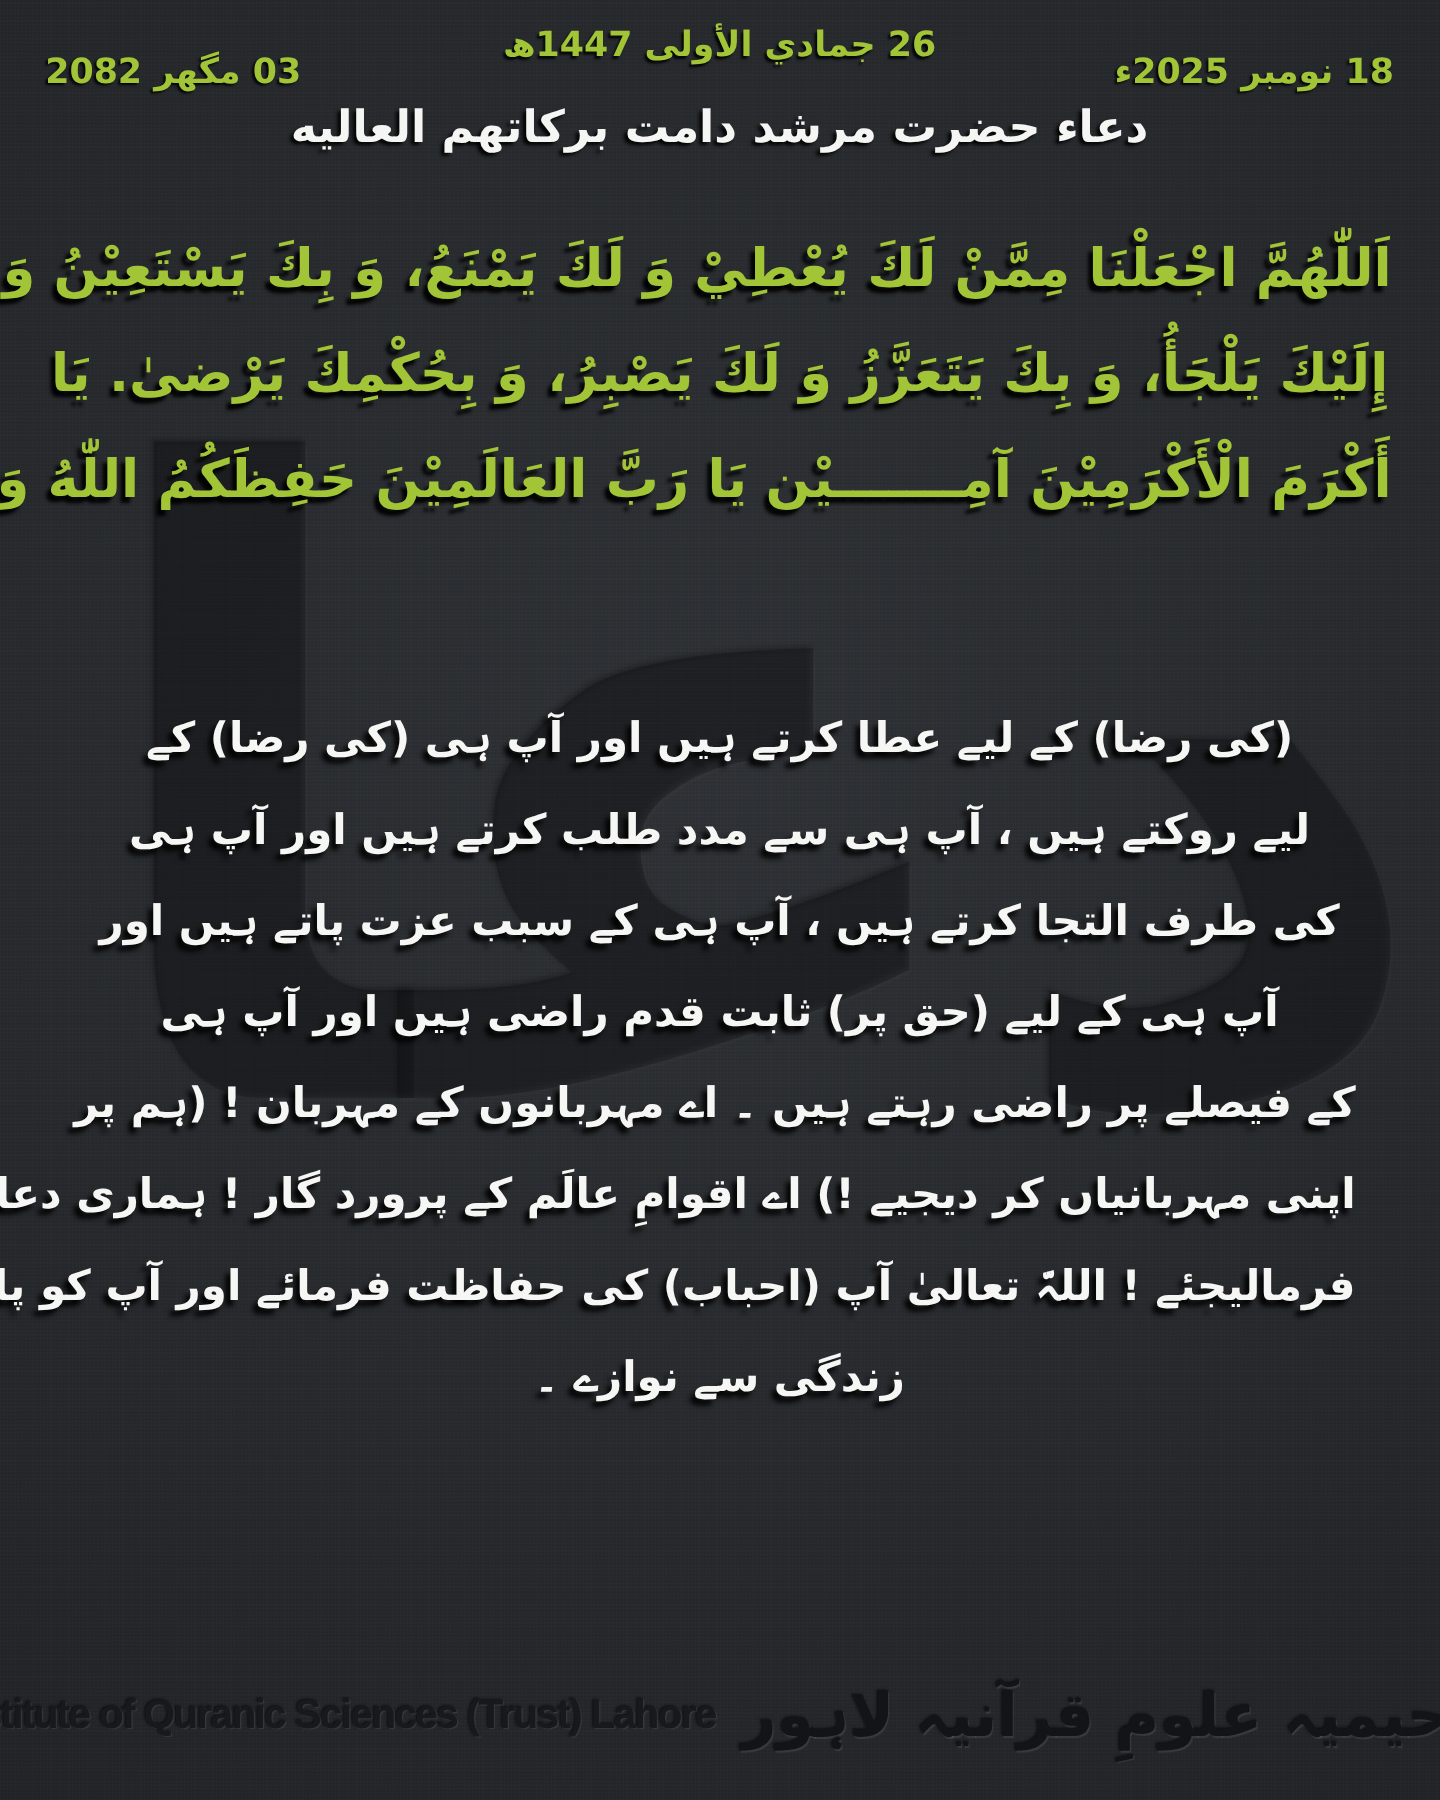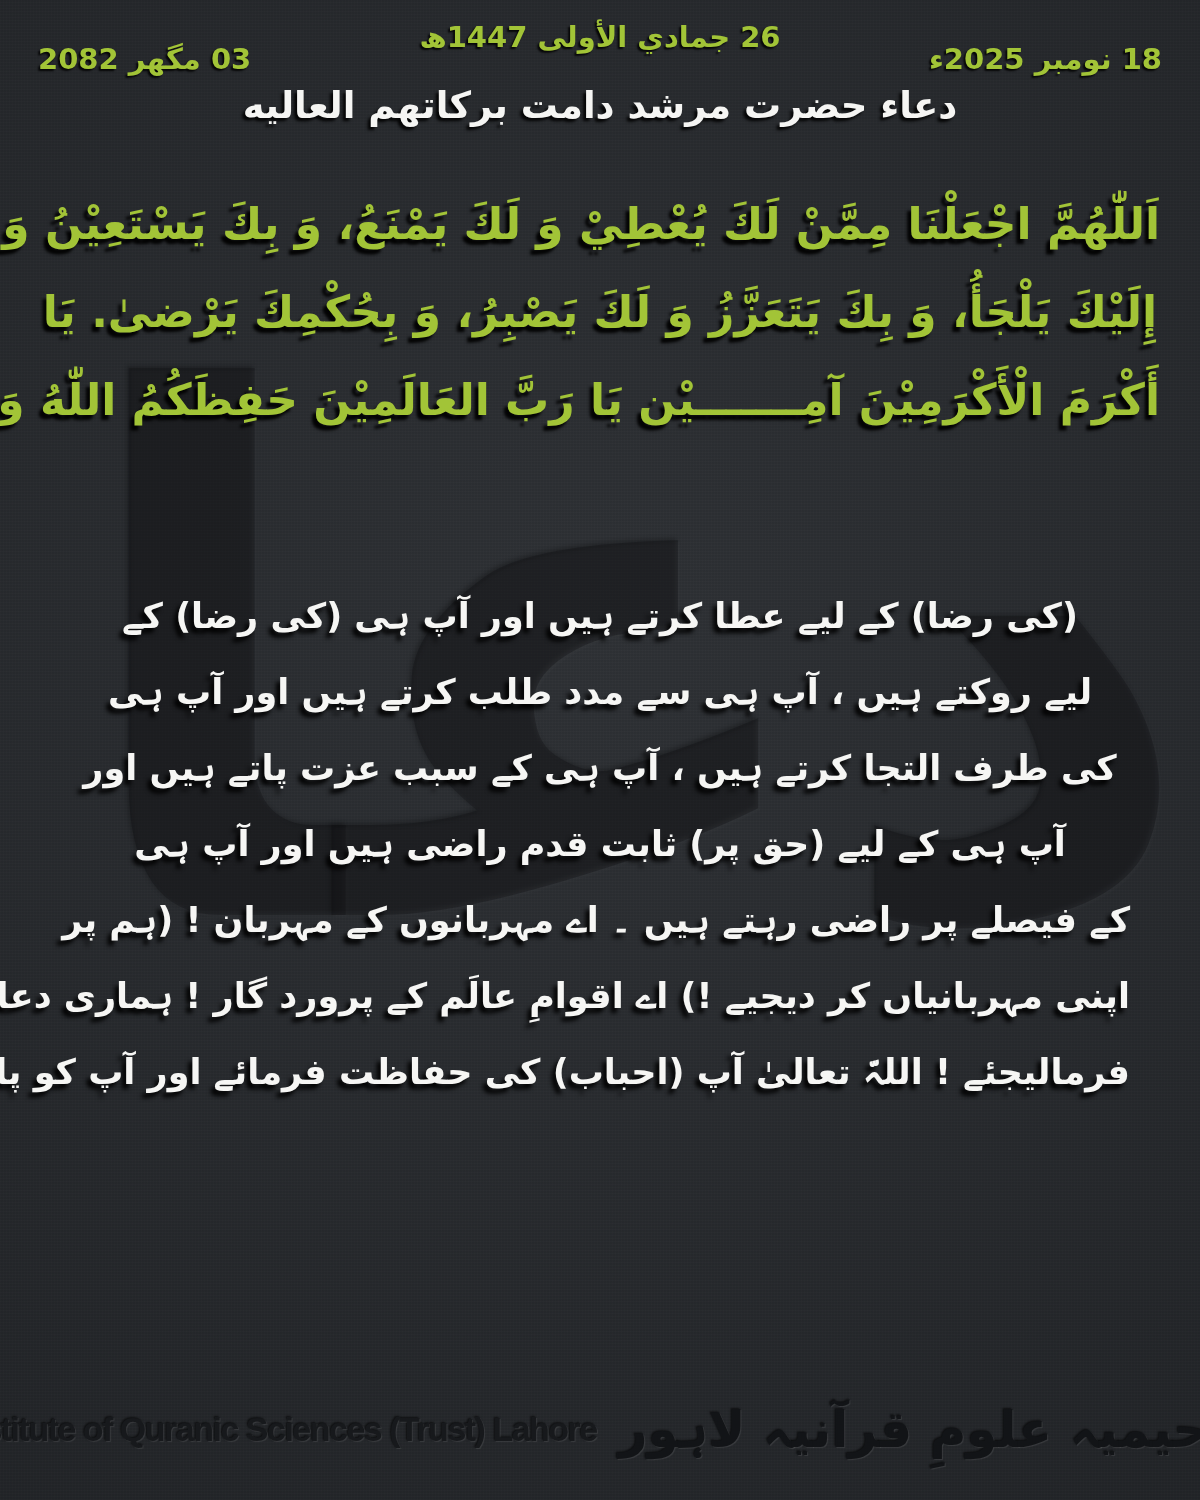--- a/index.html
+++ b/index.html
@@ -134,20 +134,21 @@
   </div>
 
   <div class="urdu-block">
     <div class="urdu-line">(کی رضا) کے لیے عطا کرتے ہیں اور آپ ہی (کی رضا) کے</div>
     <div class="urdu-line">لیے روکتے ہیں ، آپ ہی سے مدد طلب کرتے ہیں اور آپ ہی</div>
     <div class="urdu-line">کی طرف التجا کرتے ہیں ، آپ ہی کے سبب عزت پاتے ہیں اور</div>
     <div class="urdu-line">آپ ہی کے لیے (حق پر) ثابت قدم راضی ہیں اور آپ ہی</div>
     <div class="urdu-line">کے فیصلے پر راضی رہتے ہیں ۔ اے مہربانوں کے مہربان ! (ہم پر</div>
     <div class="urdu-line">اپنی مہربانیاں کر دیجیے !) اے اقوامِ عالَم کے پرورد گار ! ہماری دعائیں قبول</div>
     <div class="urdu-line">فرمالیجئے ! اللہّ تعالیٰ آپ (احباب) کی حفاظت فرمائے اور آپ کو پاکیزہ</div>
+    <div class="urdu-line">زندگی سے نوازے ۔</div>
   </div>
 
   <div class="footer">
     <div class="footer-en">Rahimia Institute of Quranic Sciences (Trust) Lahore</div>
     <div class="footer-callig">ادارۂ رحیمیہ علومِ قرآنیہ لاہور</div>
   </div>
 
 </div>
 
 </body></html>

